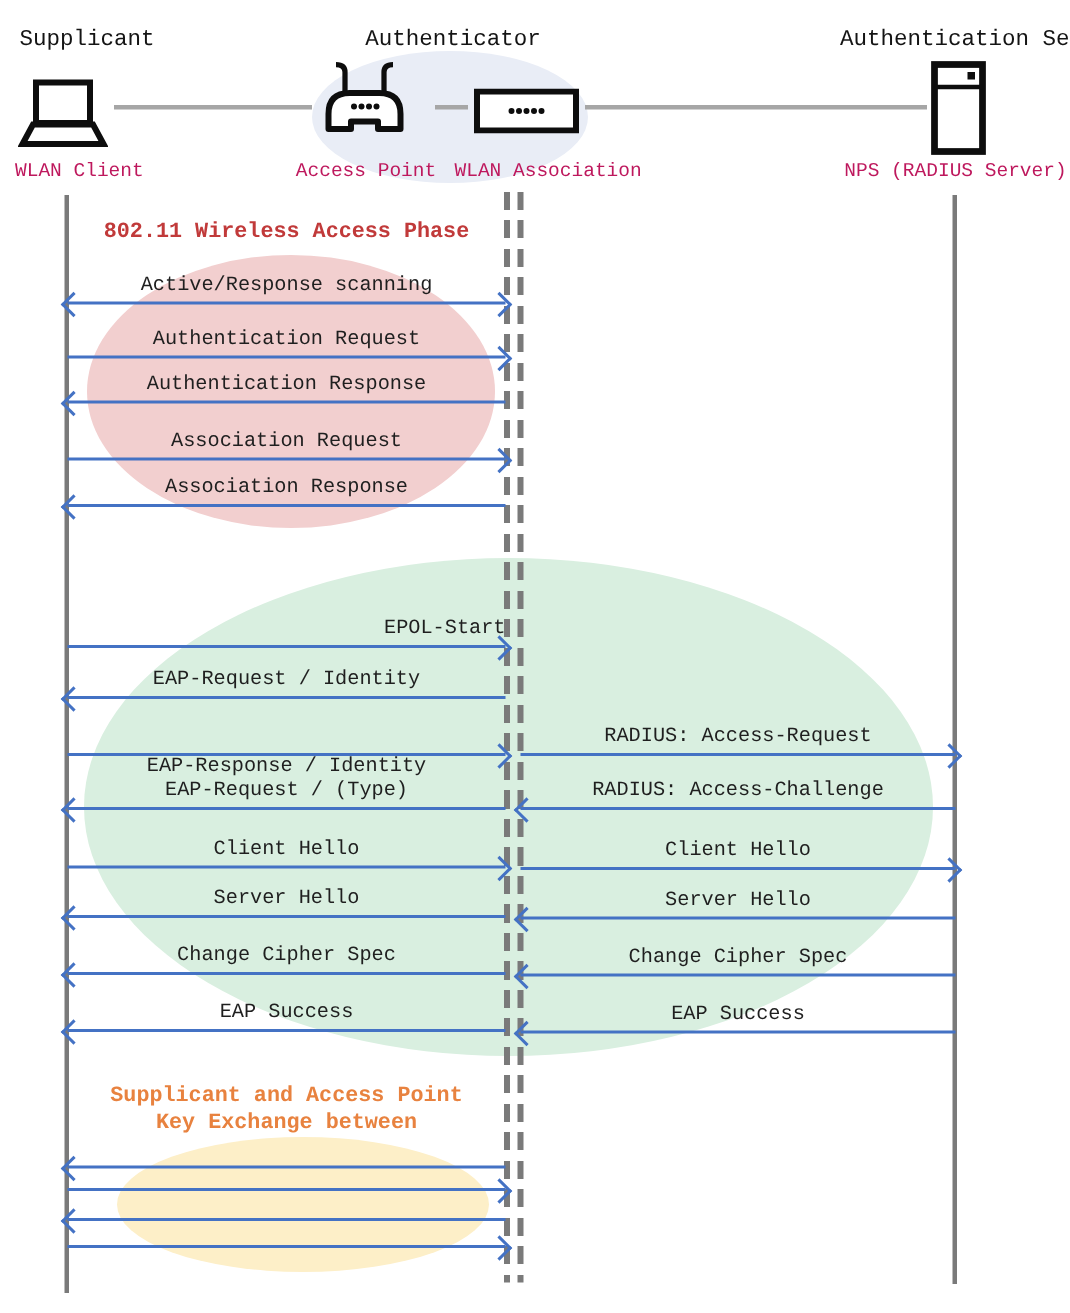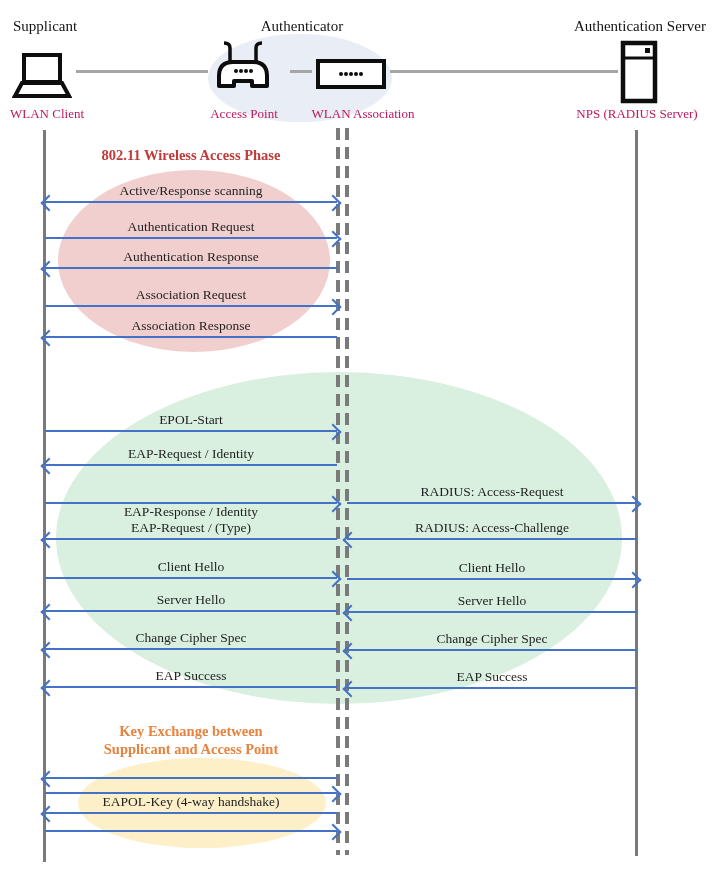--- a/index.html
+++ b/index.html
@@ -1,18 +1,18 @@
 <!DOCTYPE html>
 <html style="--arrow: #4472C4; --lifeline: #7A7A7A; --connector: #A6A6A6; --label_text: #1F1F1F; --phase1_text: #C13A3A; --phase2_text: #3FBA77; --phase3_text: #E8823F; --ellipse_pink: #F2CFCF; --ellipse_green: #D9EFE0; --ellipse_yellow: #FDEFC8; --ellipse_blue: #E9EDF6;"><head>
 <meta charset="utf-8">
 <title>diagram</title>
 <style>
   html,body{margin:0;padding:0;background:#fff;}
   .canvas{position:relative;width:713px;height:875px;background:#fff;
-          font-family:Liberation Serif, serif;overflow:hidden;}
+          font-family:Liberation Mono, monospace;overflow:hidden;}
   .ellipse{position:absolute;border-radius:50%;}
   .role{position:absolute;font-size:15px;color:#141414;white-space:nowrap;}
   .dev{position:absolute;font-size:13px;color:#be185d;white-space:nowrap;text-align:center;}
   .lifeline{position:absolute;width:3px;background:var(--lifeline,#7a7a7a);}
   .lifeline.dashed{width:4px;background:repeating-linear-gradient(to bottom,var(--lifeline,#7a7a7a) 0 12px,transparent 12px 19px);}
   .hline{position:absolute;height:3px;background:var(--connector,#a6a6a6);}
   .phase-title{position:absolute;text-align:center;font-size:14.5px;font-weight:bold;white-space:nowrap;line-height:18px;}
   .p1{color:var(--phase1_text,#C13A3A);}
   .p2{color:var(--phase2_text,#3FBA77);}
   .p3{color:var(--phase3_text,#E8823F);}
@@ -85,40 +85,40 @@
   <div class="dev" style="left:303px;top:106px;width:120px;">WLAN Association</div>
   <div class="dev" style="left:557px;top:106px;width:160px;">NPS (RADIUS Server)</div>
 
   <div class="lifeline" style="left:43px;top:130px;height:732px;"></div>
   <div class="lifeline dashed" style="left:336px;top:128px;height:727px;"></div>
   <div class="lifeline dashed" style="left:345px;top:128px;height:727px;"></div>
   <div class="lifeline" style="left:635px;top:130px;height:726px;"></div>
 
   <div class="phase-title p1" style="left:45px;top:146px;width:292px;">802.11 Wireless Access Phase</div>
   <div class="phase-title p3" style="left:45px;top:722px;width:292px;">
+    <div>Supplicant and Access Point</div>
     <div>Key Exchange between</div>
-    <div>Supplicant and Access Point</div>
   </div>
 
   <div class="mlabel lcol" style="top:183px;">Active/Response scanning</div>
   <div class="arrow lcol head-l head-r" style="top:201px;"></div>
 
   <div class="mlabel lcol" style="top:219px;">Authentication Request</div>
   <div class="arrow lcol head-r" style="top:237px;"></div>
 
   <div class="mlabel lcol" style="top:249px;">Authentication Response</div>
   <div class="arrow lcol head-l" style="top:267px;"></div>
 
   <div class="mlabel lcol" style="top:287px;">Association Request</div>
   <div class="arrow lcol head-r" style="top:305px;"></div>
 
   <div class="mlabel lcol" style="top:318px;">Association Response</div>
   <div class="arrow lcol head-l" style="top:336px;"></div>
 
-  <div class="mlabel lcol" style="top:412px;">EPOL-Start</div>
+  <div class="mlabel lcol" style="top:412px;text-align:right;">EPOL-Start</div>
   <div class="arrow lcol head-r" style="top:430px;"></div>
 
   <div class="mlabel lcol" style="top:446px;">EAP-Request / Identity</div>
   <div class="arrow lcol head-l" style="top:464px;"></div>
 
   <div class="mlabel lcol" style="top:504px;">EAP-Response / Identity</div>
   <div class="arrow lcol head-r" style="top:502px;"></div>
   <div class="mlabel rcol" style="top:484px;">RADIUS: Access-Request</div>
   <div class="arrow rcol head-r" style="top:502px;"></div>
 
@@ -142,17 +142,16 @@
   <div class="mlabel rcol" style="top:631px;">Change Cipher Spec</div>
   <div class="arrow rcol head-l" style="top:649px;"></div>
 
   <div class="mlabel lcol" style="top:668px;">EAP Success</div>
   <div class="arrow lcol head-l" style="top:686px;"></div>
   <div class="mlabel rcol" style="top:669px;">EAP Success</div>
   <div class="arrow rcol head-l" style="top:687px;"></div>
 
   <div class="arrow lcol head-l" style="top:777px;"></div>
   <div class="arrow lcol head-r" style="top:792px;"></div>
-  <div class="mlabel lcol" style="top:794px;">EAPOL-Key (4-way handshake)</div>
   <div class="arrow lcol head-l" style="top:812px;"></div>
   <div class="arrow lcol head-r" style="top:830px;"></div>
 
 </div>
 
 </body></html>

